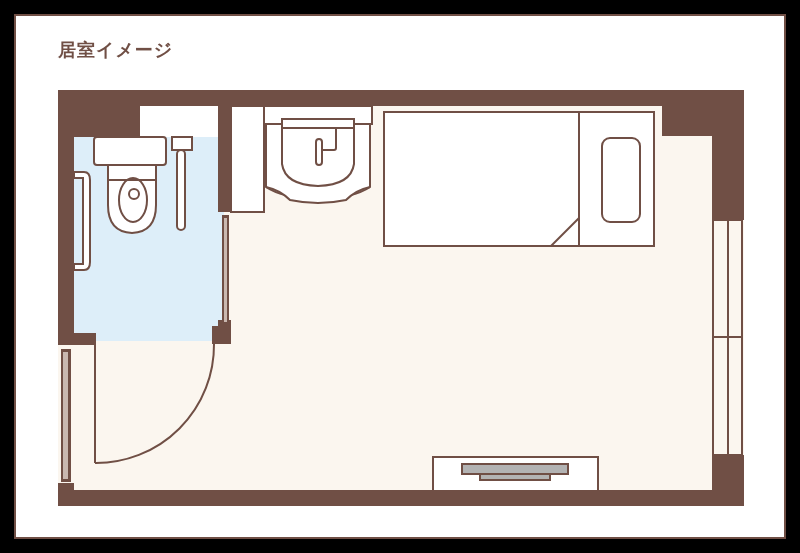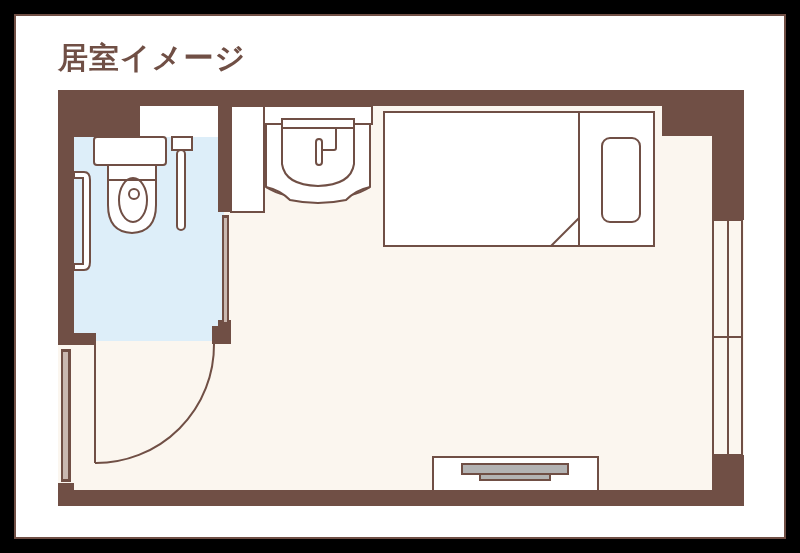--- a/index.html
+++ b/index.html
@@ -1,18 +1,18 @@
 <!DOCTYPE html>
 <html><head>
 <meta charset="utf-8">
 <style>
   html, body { margin:0; padding:0; background:#000; }
   body { width:800px; height:553px; position:relative; overflow:hidden; font-family:"DejaVu Sans", sans-serif; }
   .card { position:absolute; left:14px; top:14px; width:772px; height:525px; background:#ffffff; border:2px solid #704f45; box-sizing:border-box; }
-  .title { position:absolute; left:58px; top:38px; font-size:30px; font-weight:bold; color:#704f45; letter-spacing:1px; }
+  .title { position:absolute; left:58px; top:38px; font-size:18px; font-weight:bold; color:#704f45; letter-spacing:1px; }
   svg.plan { position:absolute; left:0; top:0; }
 </style>
 </head>
 <body>
 
 <div class="card"></div>
 <div class="title">居室イメージ</div>
 
 <svg class="plan" width="800" height="553" viewBox="0 0 800 553">
 

